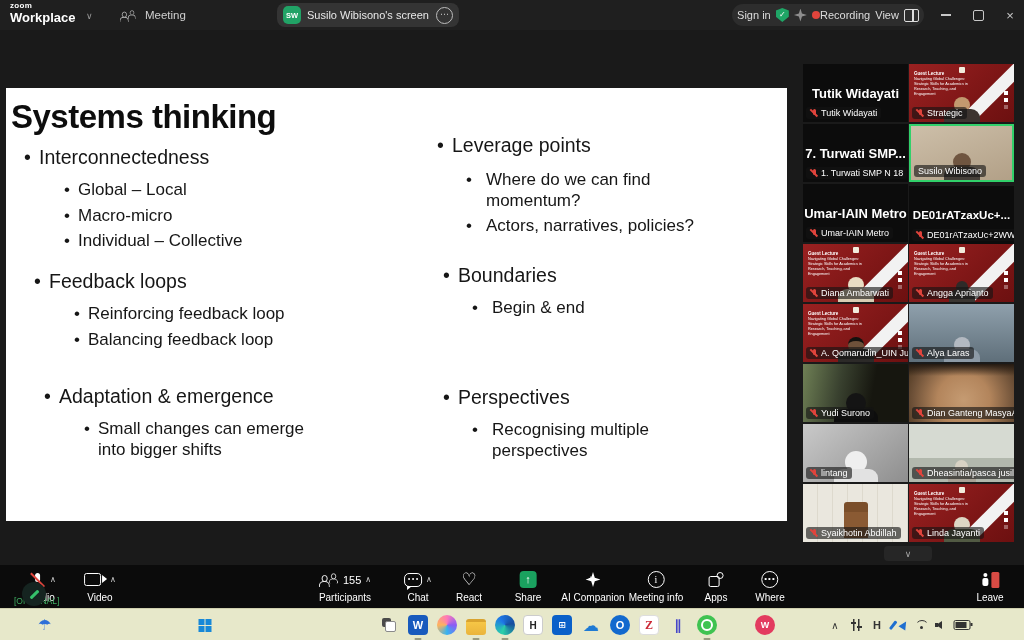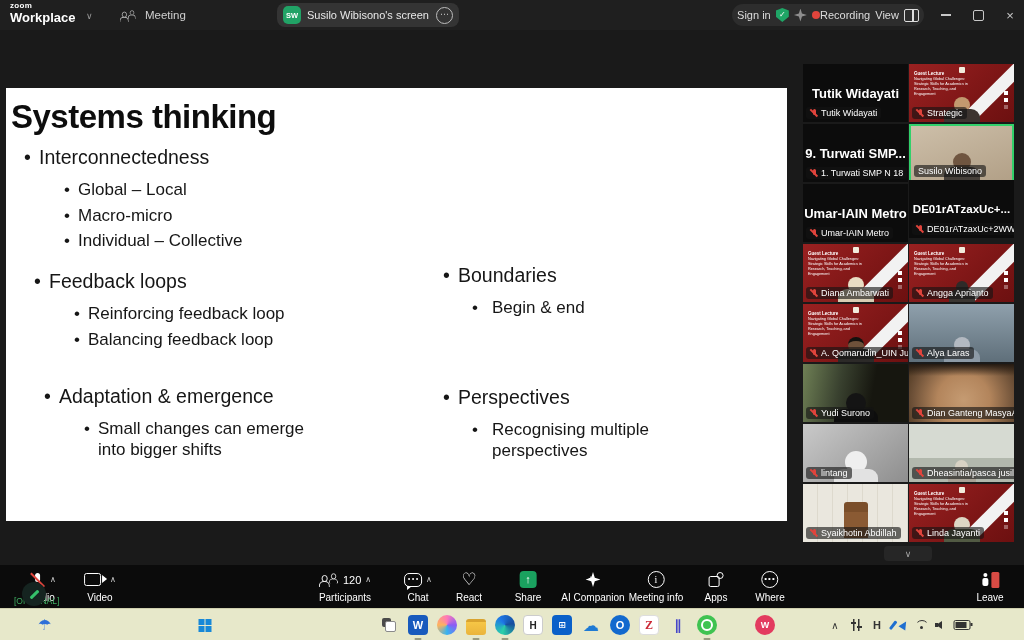--- a/index.html
+++ b/index.html
@@ -187,20 +187,28 @@
       </div>
     </div>
     <div class="grp" style="left:38px;top:295px;">
       <div class="h">Adaptation &amp; emergence</div>
       <div class="its">
         <div class="it">Small changes can emerge
 into bigger shifts</div>
       </div>
     </div>
 
+    <div class="grp rg" style="left:431px;top:44px;">
+      <div class="h">Leverage points</div>
+      <div class="its" style="margin-top:12px;">
+        <div class="it">Where do we can find
+momentum?</div>
+        <div class="it">Actors, narratives, policies?</div>
+      </div>
+    </div>
     <div class="grp rg" style="left:437px;top:174px;">
       <div class="h">Boundaries</div>
       <div class="its">
         <div class="it">Begin &amp; end</div>
       </div>
     </div>
     <div class="grp rg" style="left:437px;top:296px;">
       <div class="h">Perspectives</div>
       <div class="its">
         <div class="it">Recognising multiple
@@ -233,21 +241,21 @@
         <i class="hd" style="background:#c2996f;"></i>
         <i class="bd" style="background:#3c3430;"></i>
       </span>
     <span class="plabel">
         <i class="mic-s"></i>
         <span>Strategic</span>
       </span>
   </div>
 
   <div class="tile" style="left:803px;top:124px;">
-    <div class="big">9. Turwati SMP...</div>
+    <div class="big">7. Turwati SMP...</div>
     <span class="plabel">
         <i class="mic-s"></i>
         <span>1. Turwati SMP N 18</span>
       </span>
   </div>
   <div class="tile t-active" style="left:909px;top:124px;background:linear-gradient(160deg,#cdbfa9,#b2a087);">
     <span class="pr">
         <i class="hd" style="width:18px;height:18px;background:#6f5540;"></i>
         <i class="bd" style="background:#46403a;"></i>
       </span>
@@ -256,21 +264,21 @@
       </span>
   </div>
 
   <div class="tile" style="left:803px;top:184px;">
     <div class="big">Umar-IAIN Metro</div>
     <span class="plabel">
         <i class="mic-s"></i>
         <span>Umar-IAIN Metro</span>
       </span>
   </div>
-  <div class="tile" style="left:909px;top:180px;">
+  <div class="tile" style="left:909px;top:186px;">
     <div class="big" style="font-size:11.5px;">DE01rATzaxUc+...</div>
     <span class="plabel">
         <i class="mic-s"></i>
         <span>DE01rATzaxUc+2WWA...</span>
       </span>
   </div>
 
   <div class="tile t-vbg" style="left:909px;top:244px;">
     <i class="stripe"></i>
       <i class="vlogo"></i>
@@ -414,21 +422,21 @@
           <span class="up">∧</span>
         </div>
       <div class="lbl">Video</div>
     </div>
     <div class="tb" style="left:345px;">
       <div class="row">
         <span class="i-people">
             <i></i>
             <i></i>
           </span>
-        <span style="font-size:11px;">120</span>
+        <span style="font-size:11px;">155</span>
         <span class="up">∧</span>
       </div>
       <div class="lbl">Participants</div>
     </div>
     <div class="tb" style="left:418px;">
       <div class="row">
           <span class="i-chat">
             <i></i>
           </span>
           <span class="up">∧</span>

